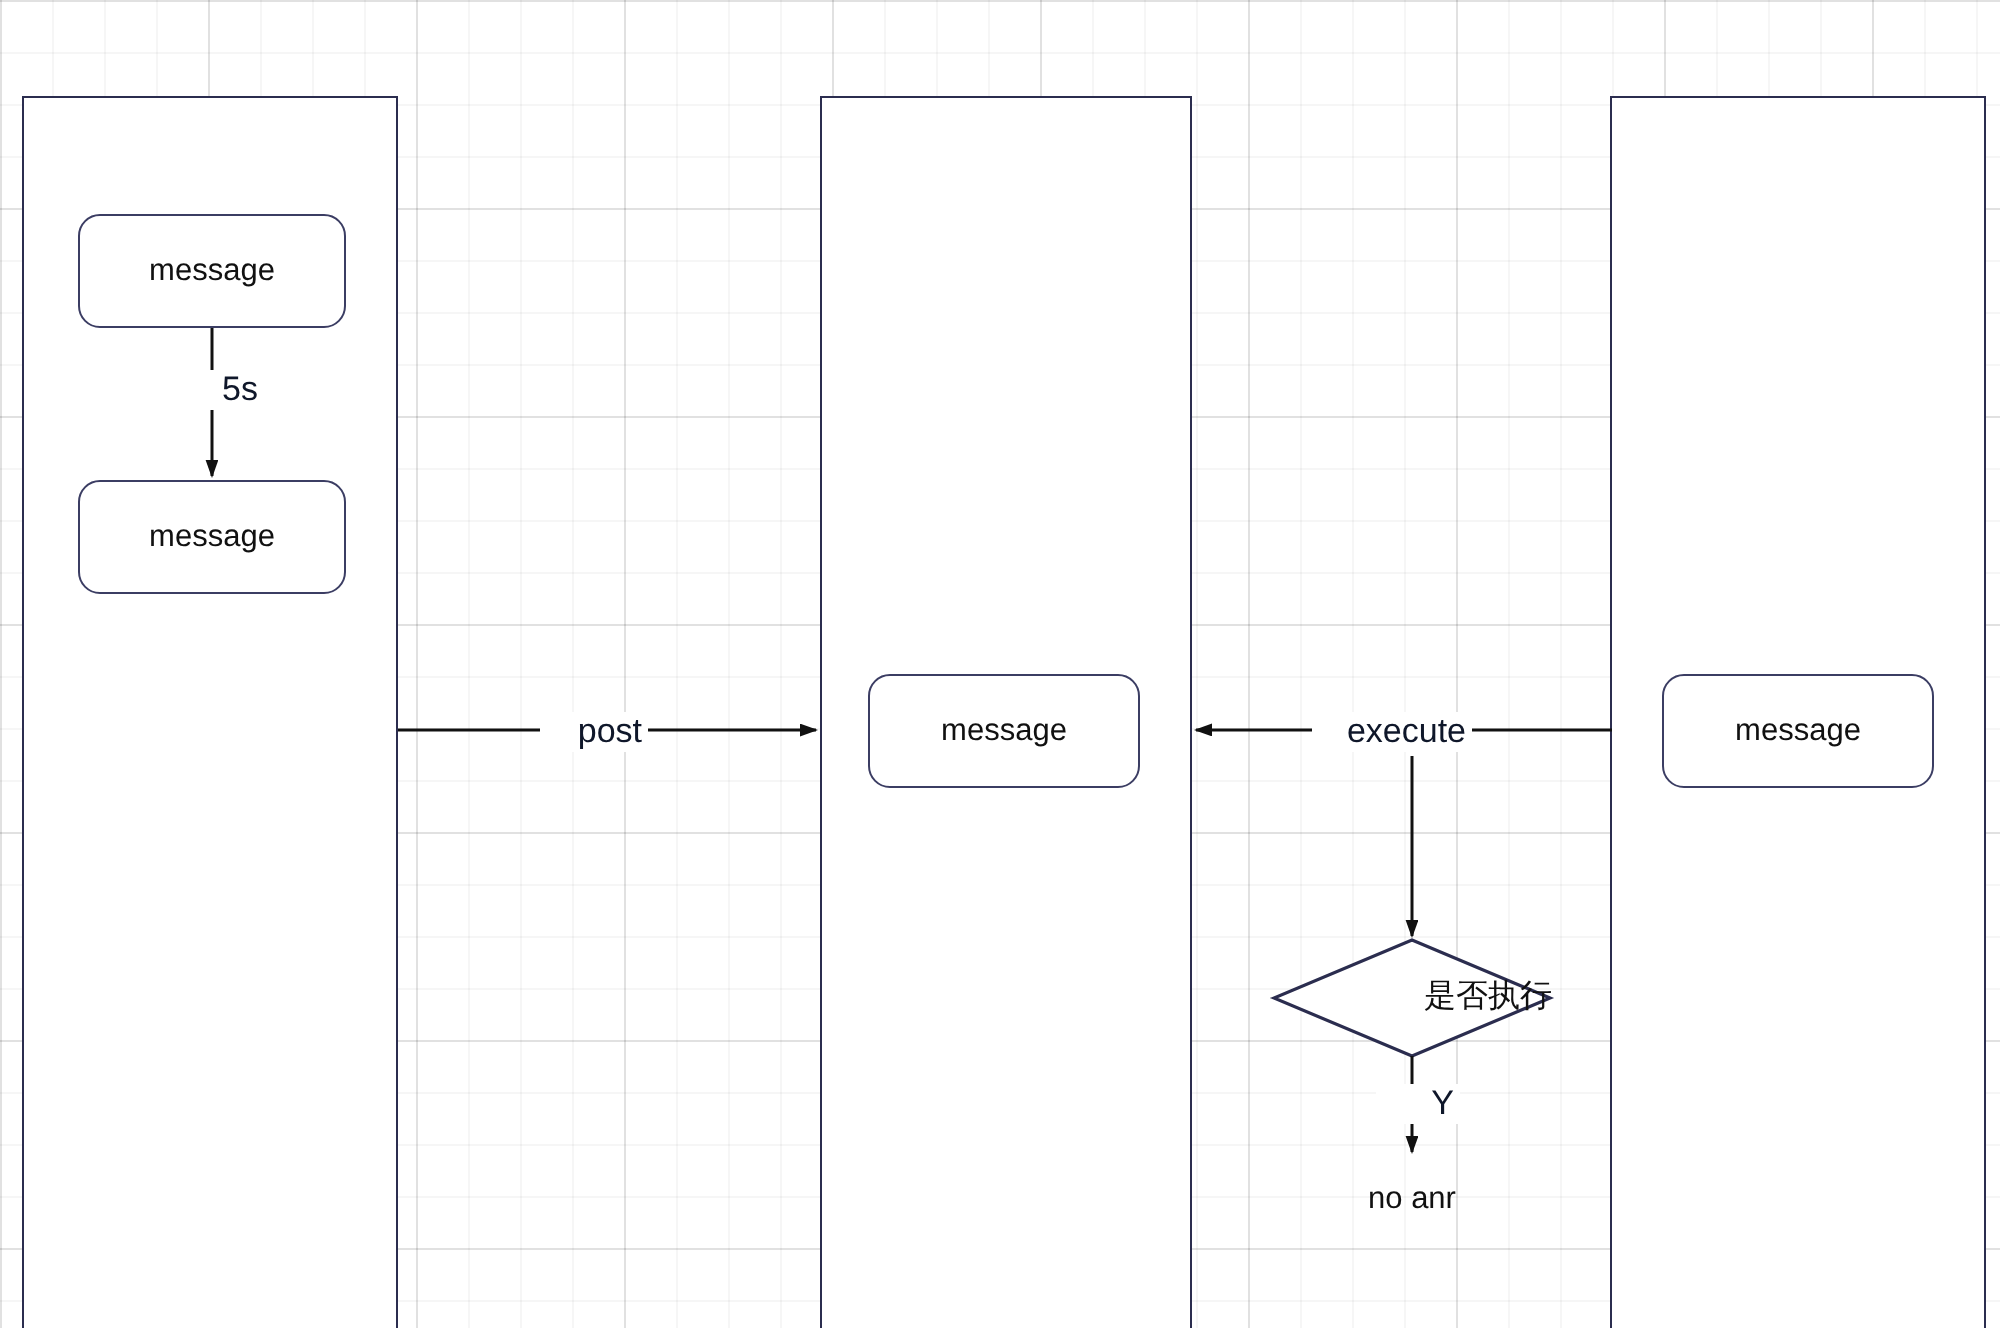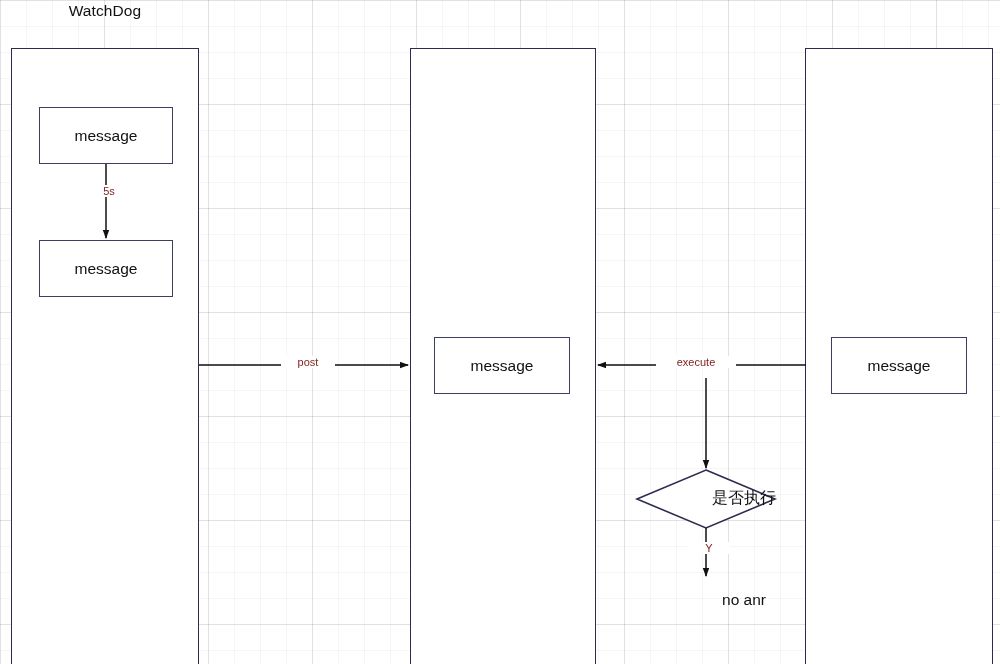--- a/index.html
+++ b/index.html
@@ -40,43 +40,43 @@
     top: 48px;
     background: #ffffff;
     border: 1.6px solid #2b2d4f;
     border-bottom: none;
     box-sizing: border-box;
   }
   .msg-box {
     position: absolute;
     background: #ffffff;
     border: 1.6px solid #3b3d63;
-    border-radius: 0;
+    border-radius: 11px;
     box-sizing: border-box;
     display: flex;
     align-items: center;
     justify-content: center;
     font-size: 15.5px;
     color: #111111;
   }
   .edge-label {
     position: absolute;
     background: #ffffff;
-    font-size: 11px;
-    color: #7f1d1d;
+    font-size: 17px;
+    color: #0f172a;
     padding: 0 3px;
     white-space: nowrap;
-    text-align: center;
+    text-align: right;
   }
   .plain-label {
     position: absolute;
     font-size: 15.5px;
     color: #111111;
     white-space: nowrap;
-    text-align: right;
+    text-align: center;
   }
   .diamond-text {
     position: absolute;
     font-size: 16px;
     color: #111111;
     white-space: nowrap;
     text-align: center;
   }
   svg.overlay {
     position: absolute;
@@ -85,21 +85,20 @@
     width: 1000px;
     height: 664px;
     pointer-events: none;
   }
 </style>
 </head>
 <body>
 
 <div id="canvas">
 
-  <div class="lane-title" style="left:5px; width:200px;">WatchDog</div>
 
   <div class="lane" style="left:11px; top:48px; width:188px; height:616px;"></div>
   <div class="lane" style="left:410px; top:48px; width:186px; height:616px;"></div>
   <div class="lane" style="left:805px; top:48px; width:188px; height:616px;"></div>
 
   <svg class="overlay" viewBox="0 0 1000 664">
     <defs>
       <marker id="arrowhead" markerWidth="9" markerHeight="9" refX="8" refY="3.2" orient="auto" markerUnits="userSpaceOnUse">
         <path d="M0,0 L9,3.2 L0,6.4 z" fill="#111111"></path>
       </marker>
@@ -133,19 +132,19 @@
   <div class="msg-box" style="left:831px; top:337px; width:136px; height:57px;">
     <span>message</span>
   </div>
 
   <div class="diamond-text" style="left:636px; top:488px; width:140px;text-align:right;">是否执行</div>
 
   <div class="plain-label" style="left:646px; top:591px; width:120px;">no anr</div>
 
   <div class="edge-label" style="left:86px; top:185px; width:40px;">5s</div>
 
-  <div class="edge-label" style="left:281px; top:356px; width:48px;">post</div>
+  <div class="edge-label" style="left:270px; top:356px; width:48px;">post</div>
 
   <div class="edge-label" style="left:656px; top:356px; width:74px;">execute</div>
 
   <div class="edge-label" style="left:688px; top:542px; width:36px;">Y</div>
 
 </div>
 
 </body></html>

